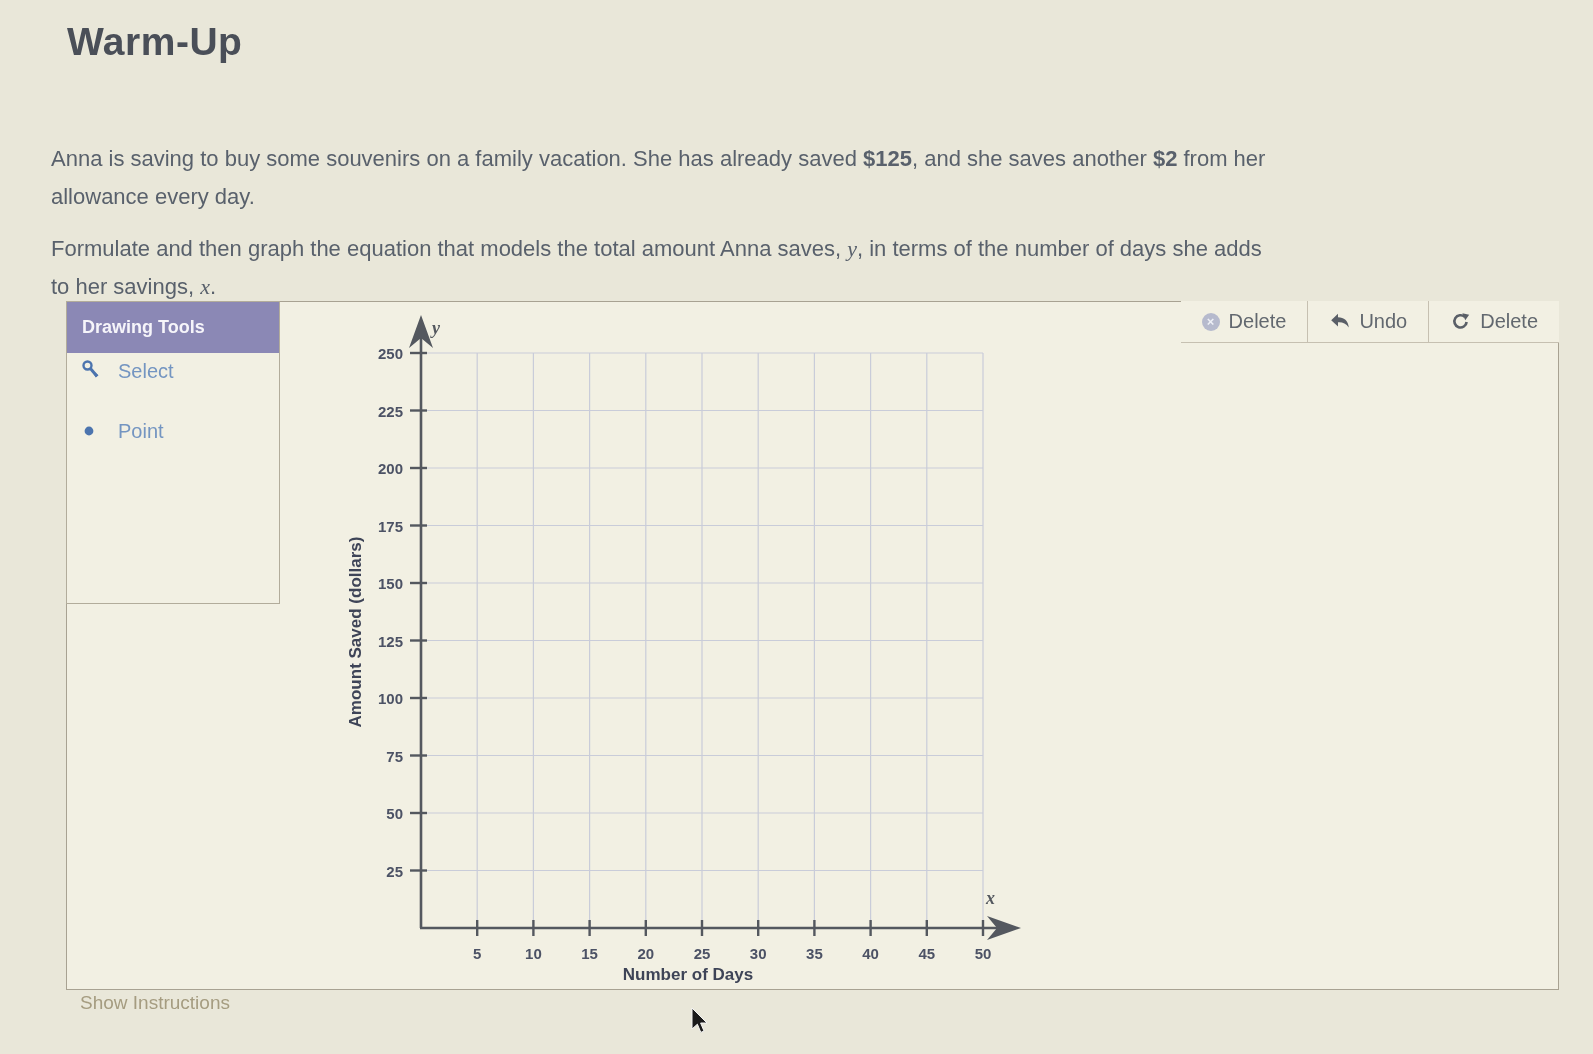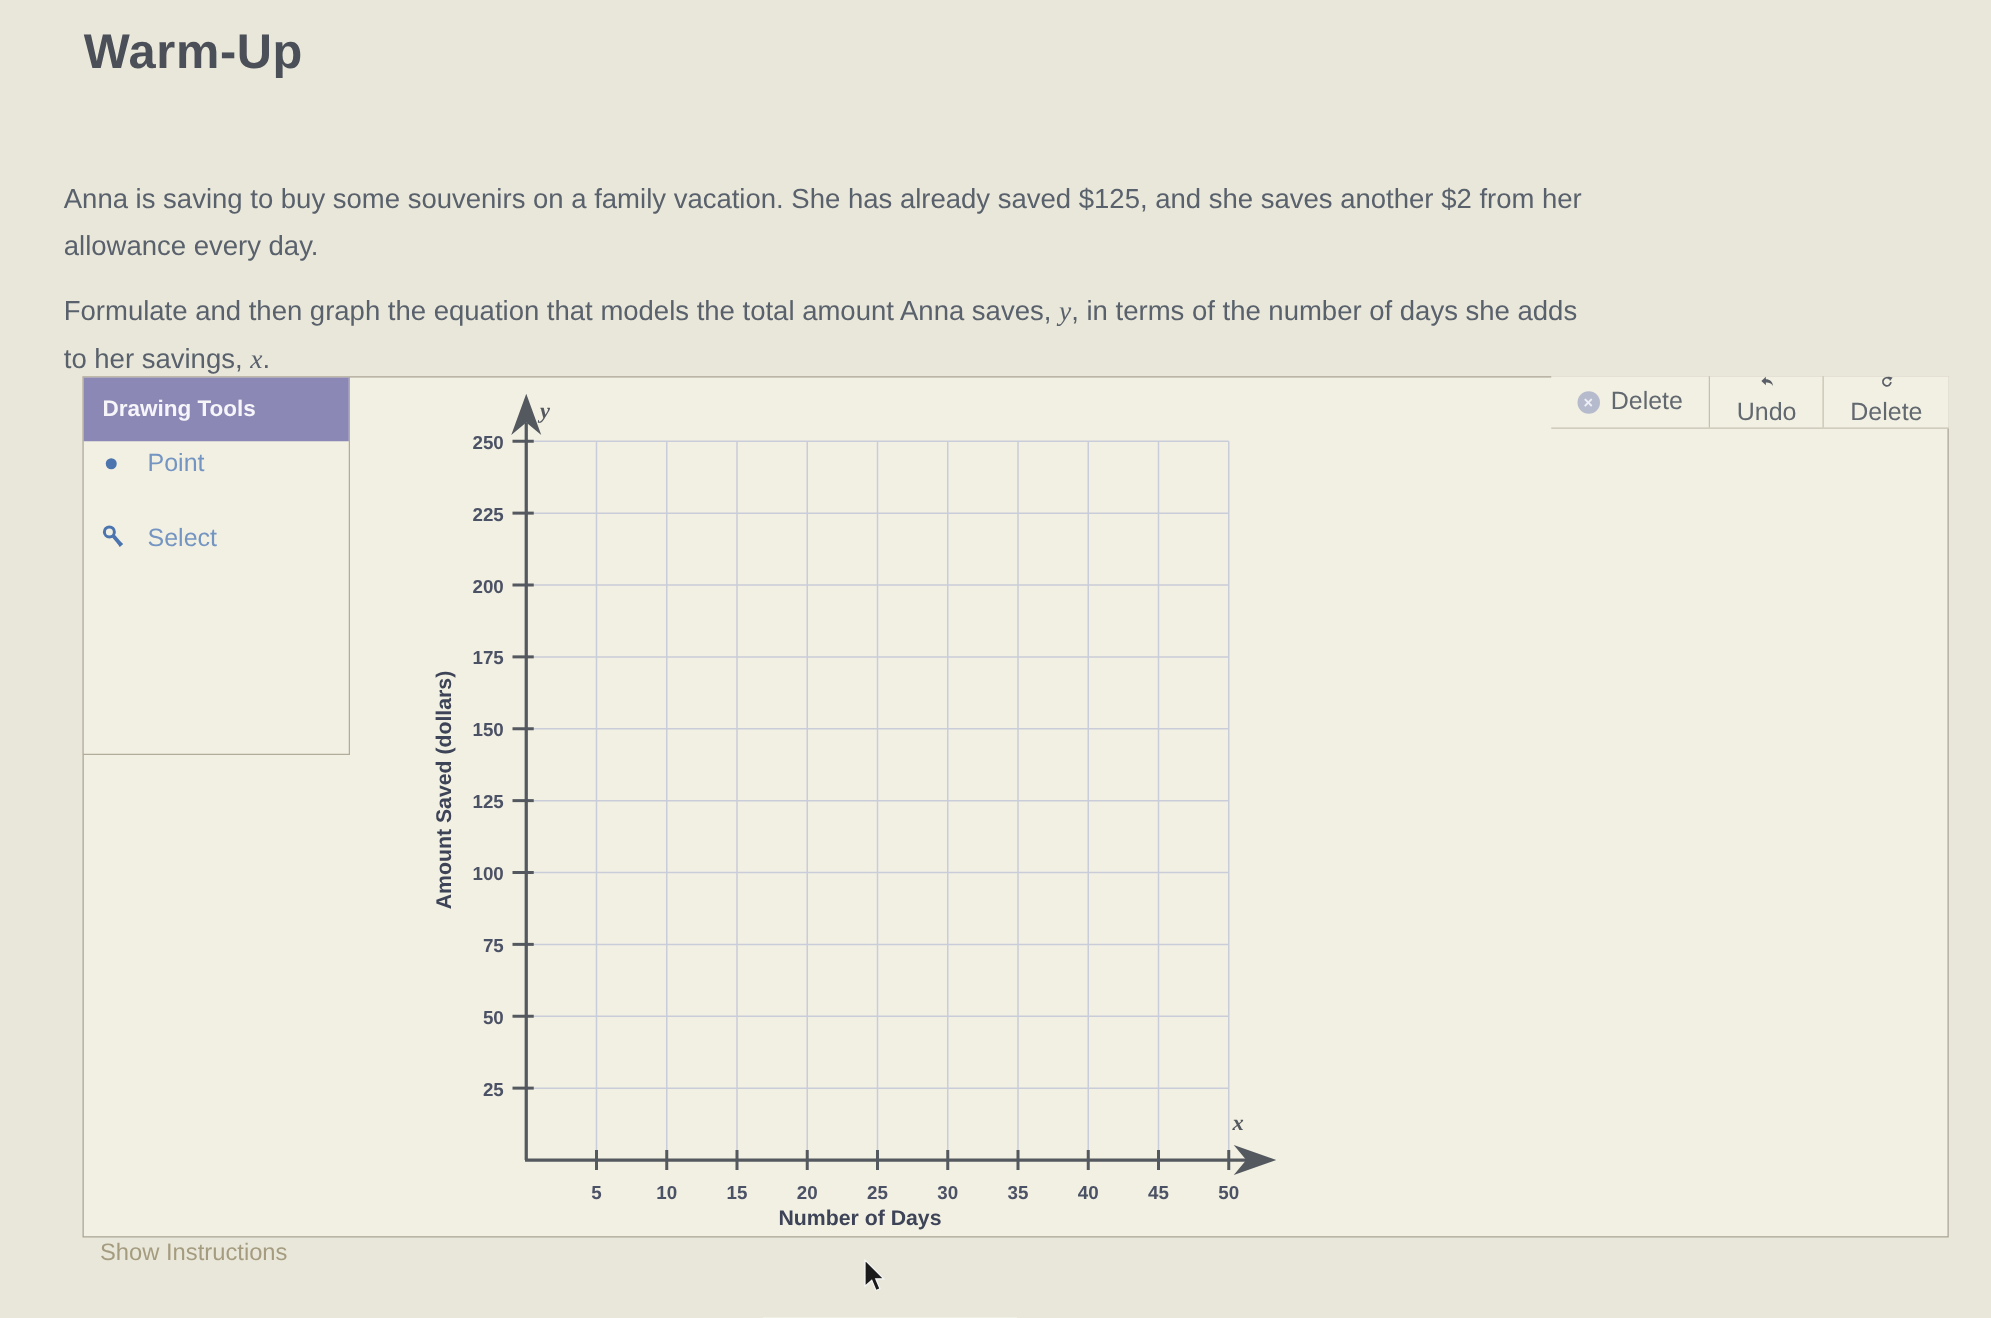--- a/index.html
+++ b/index.html
@@ -14,21 +14,21 @@
     letter-spacing:0.5px;
   }
   .para{
     position:absolute; left:51px; width:1505px;
     font-size:22px; line-height:38px; color:var(--body_text,#59616c);
     white-space:pre-wrap;
   }
   .p1{top:70px;}
   .p2{top:118px;}
   .p3{top:208px;}
-  .amt{font-weight:normal;}
+  .amt{font-weight:bold;}
   .mathvar{font-family:"Liberation Serif",serif; font-style:italic;}
 
   .panel{
     position:absolute; left:66px; top:301px; width:1491px; height:687px;
     background:var(--panel_bg,#f2f0e3);
     border:1px solid var(--panel_border,#a8a292);
   }
 
   
   .tools{
@@ -58,21 +58,21 @@
     display:flex; align-items:stretch;
     border-bottom:1px solid var(--toolbar_divider,#c6c0b1);
     background:var(--panel_bg,#f2f0e3);
   }
   .tb-btn{
     display:flex; align-items:center; gap:9px;
     padding:0 21px; cursor:pointer; background:transparent; border:none;
     font-family:"Liberation Sans",sans-serif;
     font-size:20px; color:var(--toolbar_text,#62686f);
   }
-  .tb-btn + .tb-btn{border-left:1px solid var(--toolbar_divider,#c6c0b1);flex-direction:column;}
+  .tb-btn + .tb-btn{border-left:1px solid var(--toolbar_divider,#c6c0b1);}
   .delete-circle{
     display:inline-flex; align-items:center; justify-content:center;
     width:18px; height:18px; border-radius:50%;
     background:var(--delete_icon,#b6bacd);
     color:#eef0f6; font-size:13px; font-weight:bold; line-height:1;
   }
   .tb-ic{width:21px; height:17px;}
 
   .graph{position:absolute; left:264px; top:0; cursor:crosshair;}
   .tick-label{
@@ -108,32 +108,32 @@
   <p class="para p3"><span>Formulate and then graph the equation that models the total amount Anna saves, </span><span class="mathvar">y</span><span>, in terms of the number of days she adds
 to her savings, </span><span class="mathvar">x</span><span>.</span></p>
 
   <div class="panel">
 
     <div class="tools">
       <div class="tools-header">Drawing Tools</div>
 
       <div class="tool-item">
         <svg class="tool-icon" viewBox="0 0 22 22">
-          <circle cx="8" cy="11" r="4.4" fill="#4c74ae"></circle>
-        </svg>
-        <span class="tool-label">Point</span>
-      </div>
-
-      <div class="tool-item">
-        <svg class="tool-icon" viewBox="0 0 22 22">
           <circle cx="6.5" cy="5.5" r="4" fill="none" stroke="#4c74ae" stroke-width="2.4"></circle>
           <path d="M9.2 8.2 L17.5 15.2 L14.8 17.5 Z" fill="#4c74ae"></path>
           <line x1="9.2" y1="8.2" x2="16" y2="16.2" stroke="#4c74ae" stroke-width="3"></line>
         </svg>
         <span class="tool-label">Select</span>
+      </div>
+
+      <div class="tool-item">
+        <svg class="tool-icon" viewBox="0 0 22 22">
+          <circle cx="8" cy="11" r="4.4" fill="#4c74ae"></circle>
+        </svg>
+        <span class="tool-label">Point</span>
       </div>
 
     </div>
 
     <div class="toolbar">
       <button class="tb-btn">
         <span class="delete-circle">×</span>
         <span>Delete</span>
       </button>
       <button class="tb-btn">

